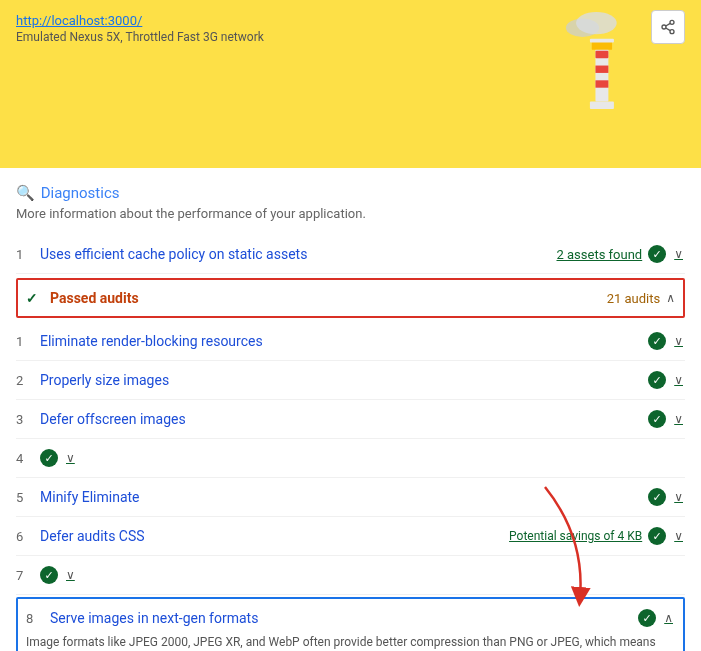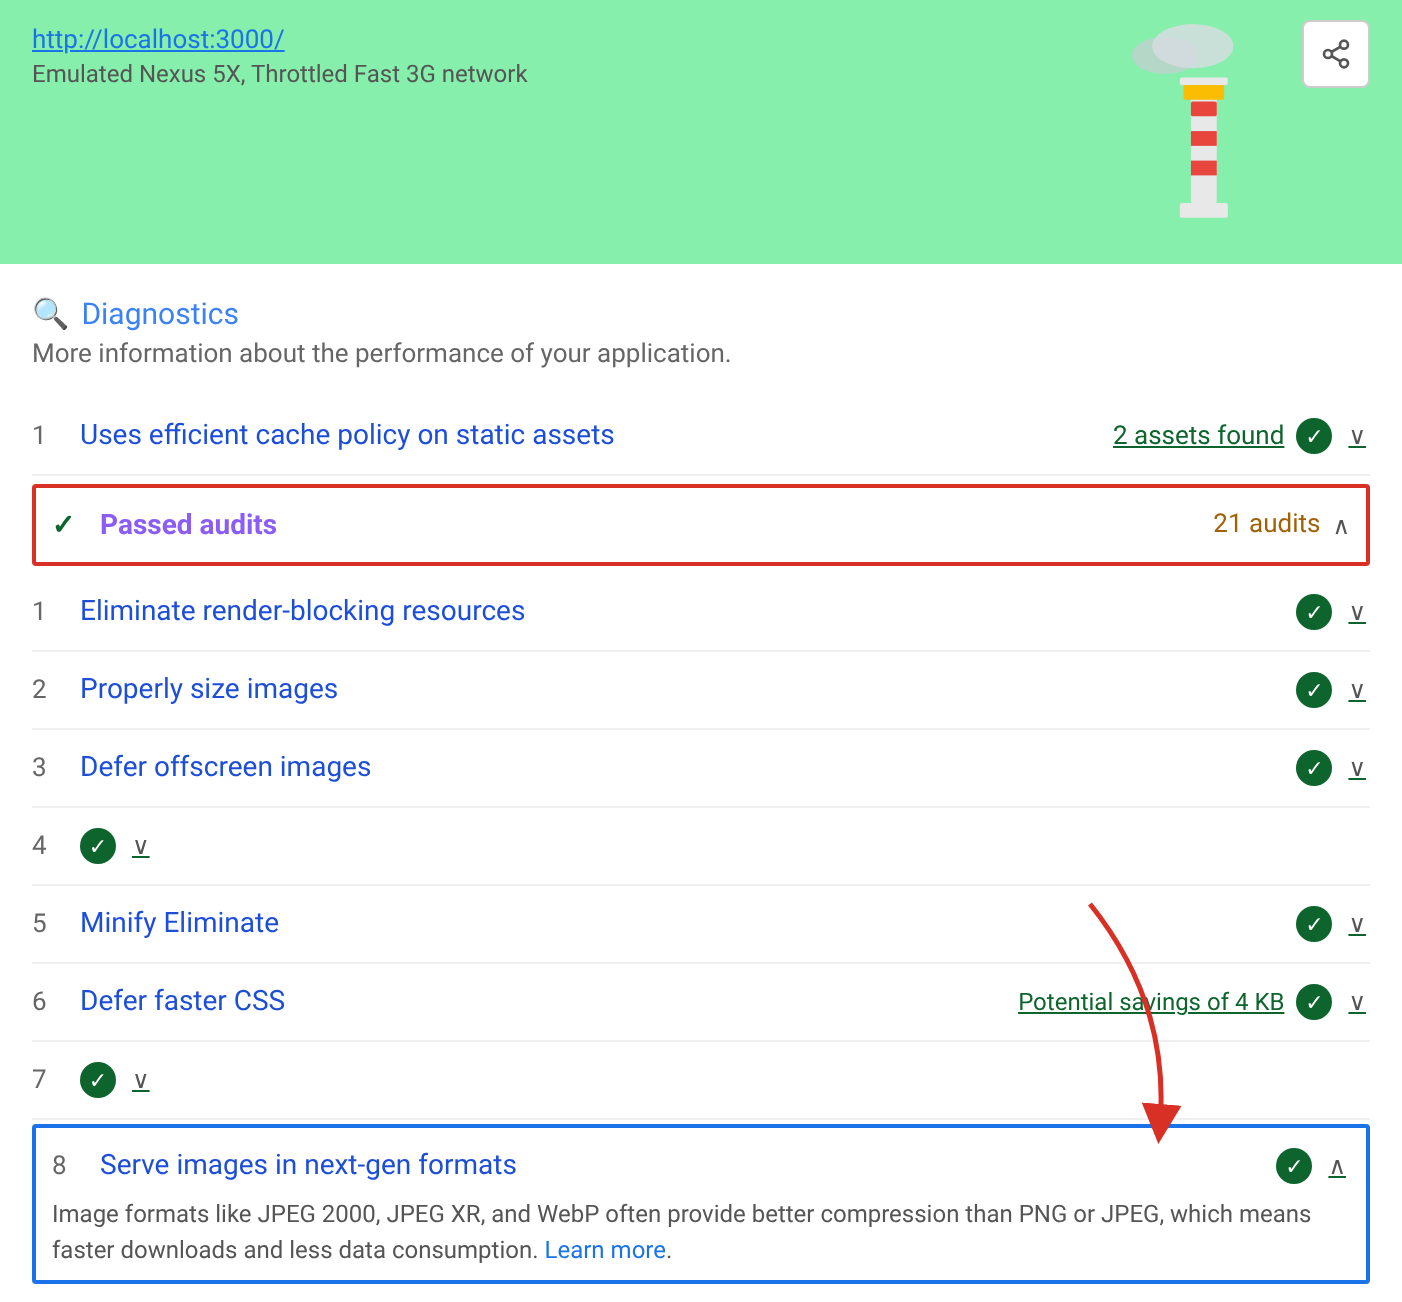--- a/index.html
+++ b/index.html
@@ -7,24 +7,24 @@
       font-family: -apple-system, BlinkMacSystemFont, 'Segoe UI', Roboto, Arial, sans-serif;
       font-size: 14px;
       background: #fff;
       width: 701px;
       min-height: 651px;
       overflow-x: hidden;
     }
 
     
     .header-area {
-      background: #86efac;
+      background: #fde047;
       padding: 12px 16px 0 16px;
       position: relative;
-      height: 132px;
+      height: 168px;
       overflow: hidden;
     }
     .header-url {
       color: #1a73e8;
       font-size: 13px;
       text-decoration: underline;
       cursor: pointer;
     }
     .header-subtitle {
       color: #555;
@@ -138,21 +138,21 @@
     .passed-check-icon {
       min-width: 20px;
       color: #0d652d;
       font-size: 14px;
       font-weight: bold;
     }
     .passed-label {
       flex: 1;
       font-size: 14px;
       font-weight: 700;
-      color: #8b5cf6;
+      color: #c2410c;
       margin-left: 4px;
     }
     .passed-meta {
       font-size: 13px;
       color: #a16207;
       margin-right: 6px;
       text-align: center;
     }
     .chevron-up {
       color: #555;
@@ -295,21 +295,21 @@
       <span class="audit-number">5</span>
       <span class="audit-label">Minify Eliminate</span>
       <div class="audit-meta">
 
         <div class="green-check">✓</div>
         <span class="chevron">∨</span>
       </div>
     </div>
       <div class="audit-row">
       <span class="audit-number">6</span>
-      <span class="audit-label">Defer faster CSS</span>
+      <span class="audit-label">Defer audits CSS</span>
       <div class="audit-meta">
         <span class="savings-text">Potential savings of 4 KB</span>
         <div class="green-check">✓</div>
         <span class="chevron">∨</span>
       </div>
     </div>
       <div class="audit-row">
       <span class="audit-number">7</span>
       <div class="audit-meta">
 

